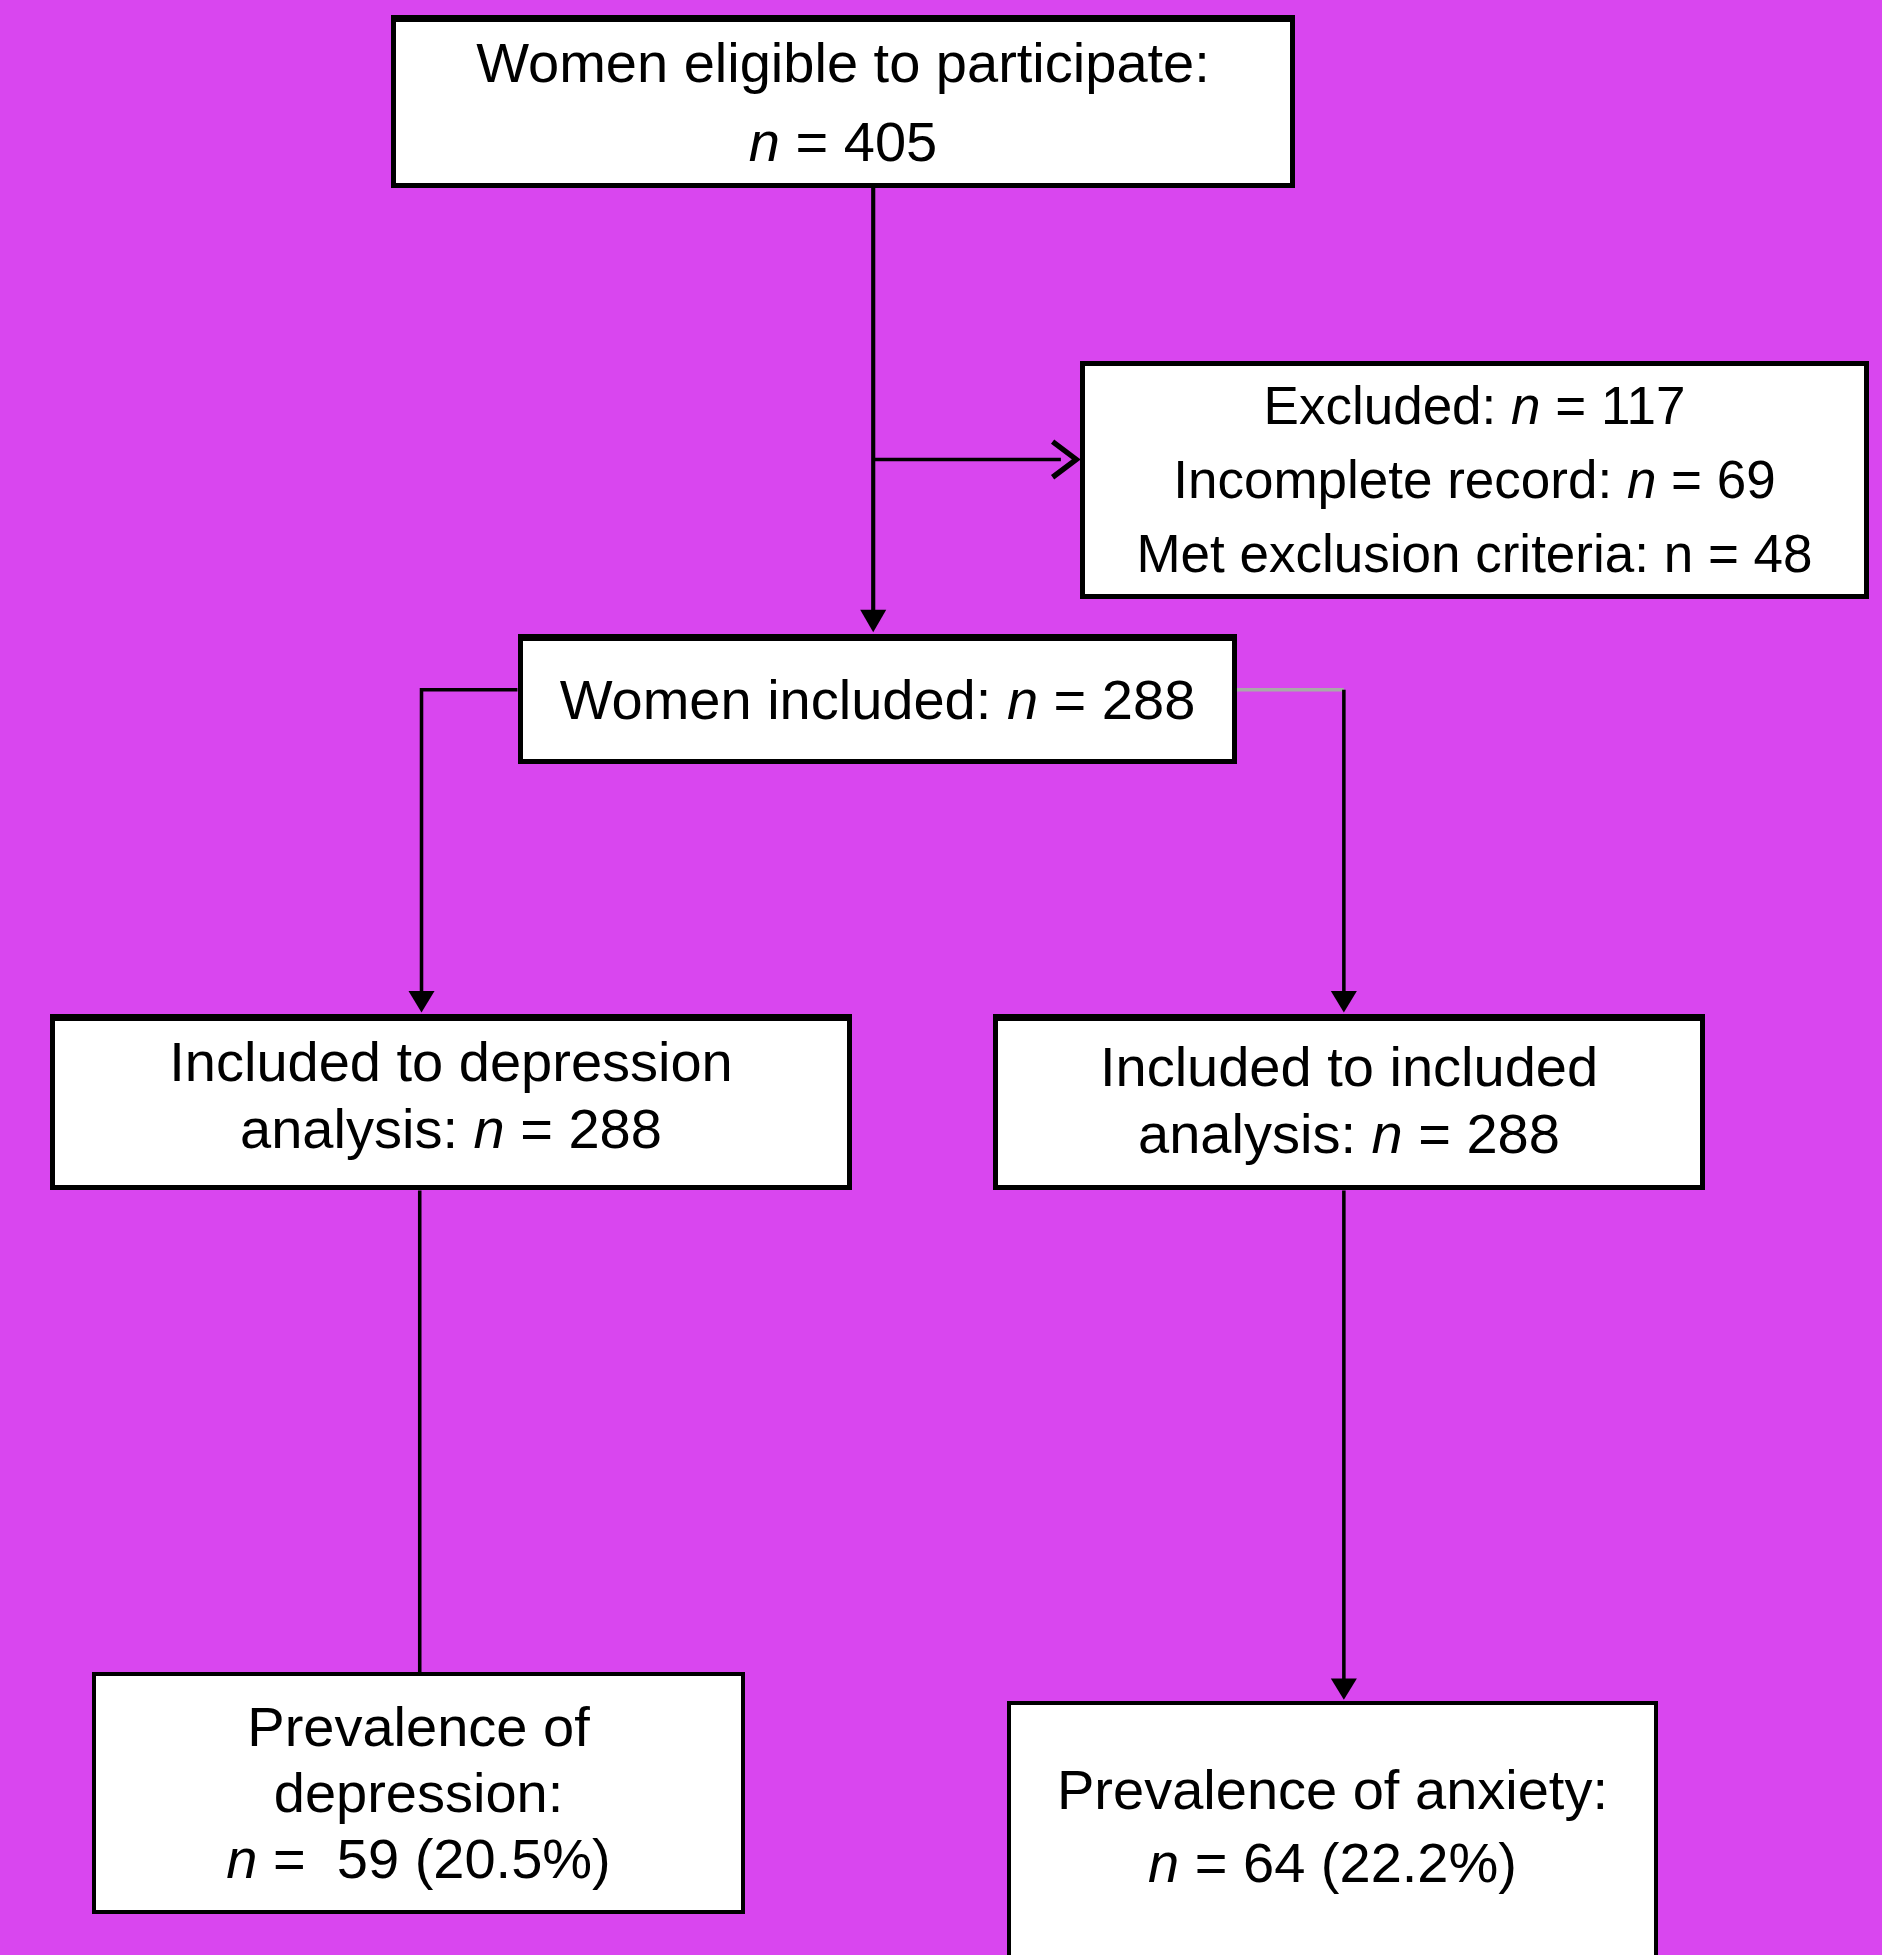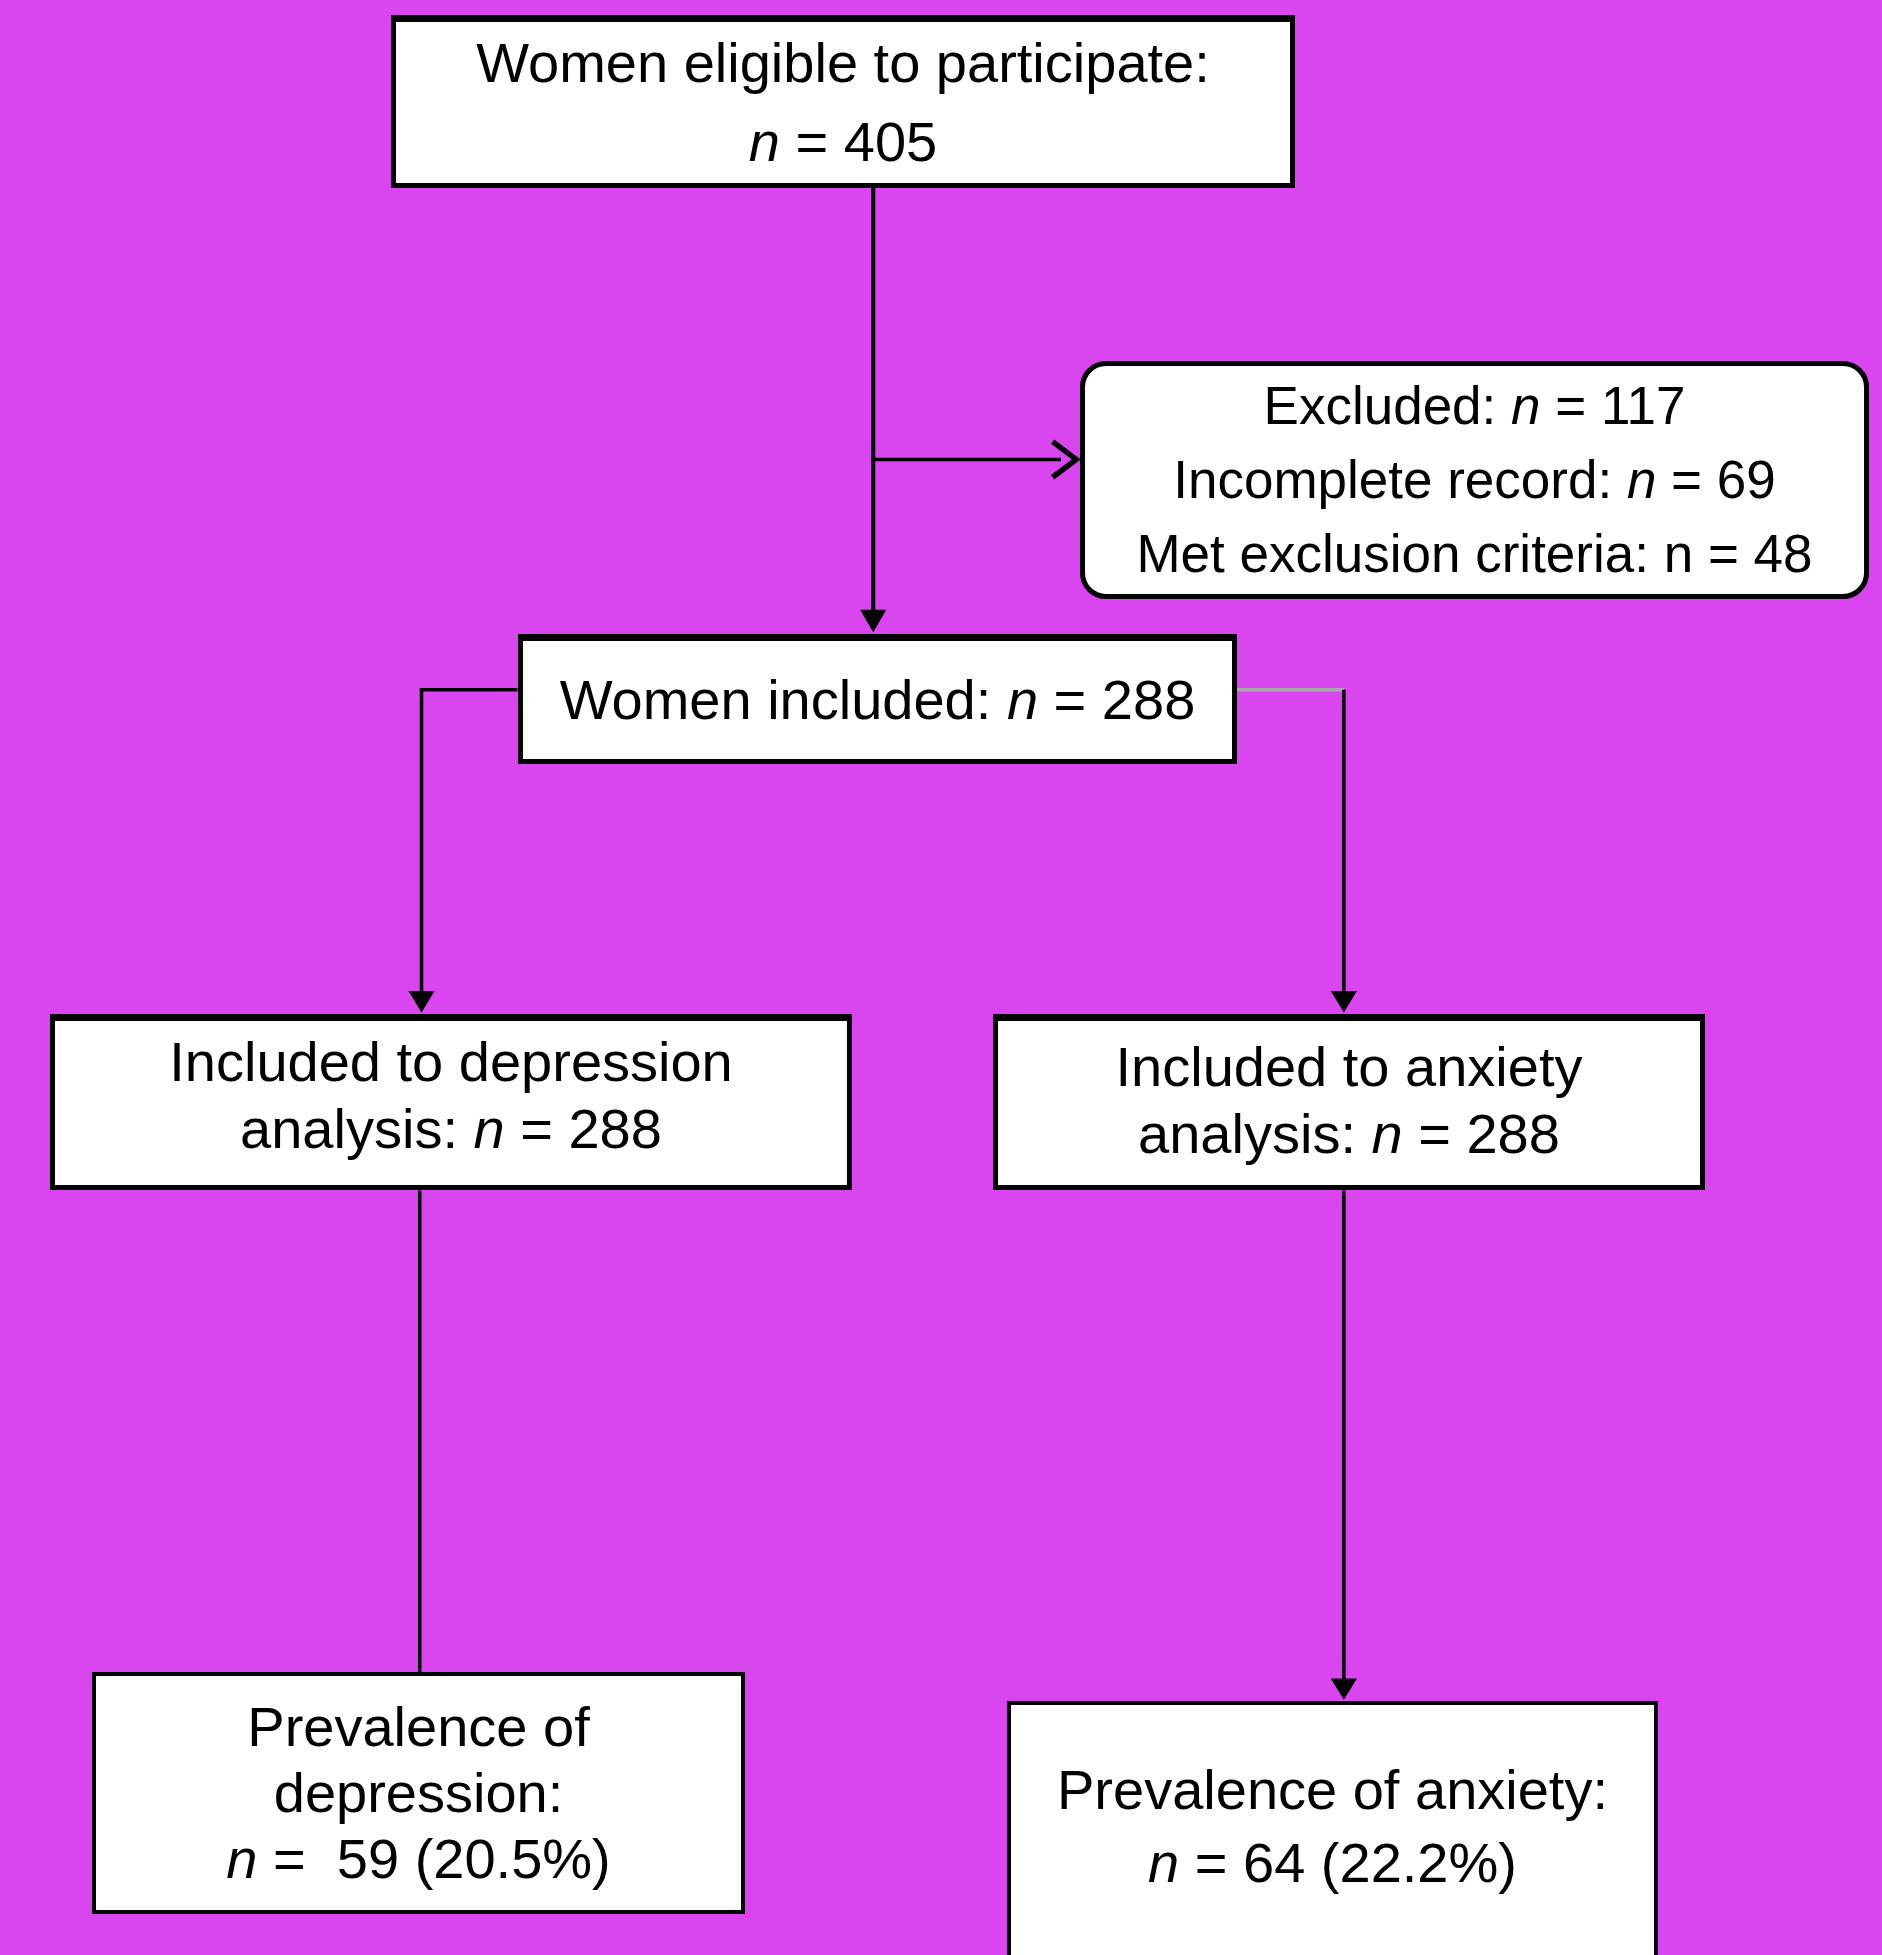--- a/index.html
+++ b/index.html
@@ -33,21 +33,21 @@
     align-items: center;
     text-align: center;
     font-size: 56px;
     line-height: 1.3;
   }
   .box.thick-top { border-top-width: 7.7px; }
   .tline { white-space: pre-wrap; }
   .tline .it { font-style: italic; }
 
   #box-eligible   { left: 391px;  top: 15px;   width: 904px; height: 173px; line-height: 1.4; }
-  #box-excluded   { left: 1080px; top: 361px;  width: 789px; height: 238px; font-size: 53px; line-height: 1.4; border-radius: 26px; }
+  #box-excluded   { left: 1080px; top: 361px;  width: 789px; height: 238px; font-size: 53px; line-height: 1.4; }
   #box-included   { left: 518px;  top: 634px; width: 719px; height: 130px; padding-bottom: 0; }
   #box-dep-analysis { left: 19px;   top: 1014px; width: 802px; height: 176px; line-height: 1.2; padding-bottom: 16px; margin-left: 31px; }
   #box-anx-analysis { left: 993px; top: 1014px; width: 712px; height: 176px; line-height: 1.2; padding-bottom: 6px; }
   #box-dep-prev   { left: 92px;  top: 1672px; width: 653px; height: 242px; border-width: 4.7px; line-height: 1.18; }
   #box-anx-prev   { left: 1007px; top: 1701px; width: 651px; height: 291px; border-width: 4.7px; padding-bottom: 40px; }
 </style>
 </head>
 <body>
 
 <div class="canvas">
@@ -88,21 +88,21 @@
   <div class="box thick-top" id="box-included">
       <div class="tline"><span>Women included: </span><span class="it">n</span><span> = 288</span></div>
     </div>
 
   <div class="box thick-top" id="box-dep-analysis">
       <div class="tline"><span>Included to depression</span></div>
       <div class="tline"><span>analysis: </span><span class="it">n</span><span> = 288</span></div>
     </div>
 
   <div class="box thick-top" id="box-anx-analysis">
-      <div class="tline"><span>Included to anxiety</span></div>
+      <div class="tline"><span>Included to included</span></div>
       <div class="tline"><span>analysis: </span><span class="it">n</span><span> = 288</span></div>
     </div>
 
   <div class="box" id="box-dep-prev">
       <div class="tline"><span>Prevalence of</span></div>
       <div class="tline"><span>depression:</span></div>
       <div class="tline"><span class="it">n</span><span> =  59 (20.5%)</span></div>
     </div>
 
   <div class="box" id="box-anx-prev">

